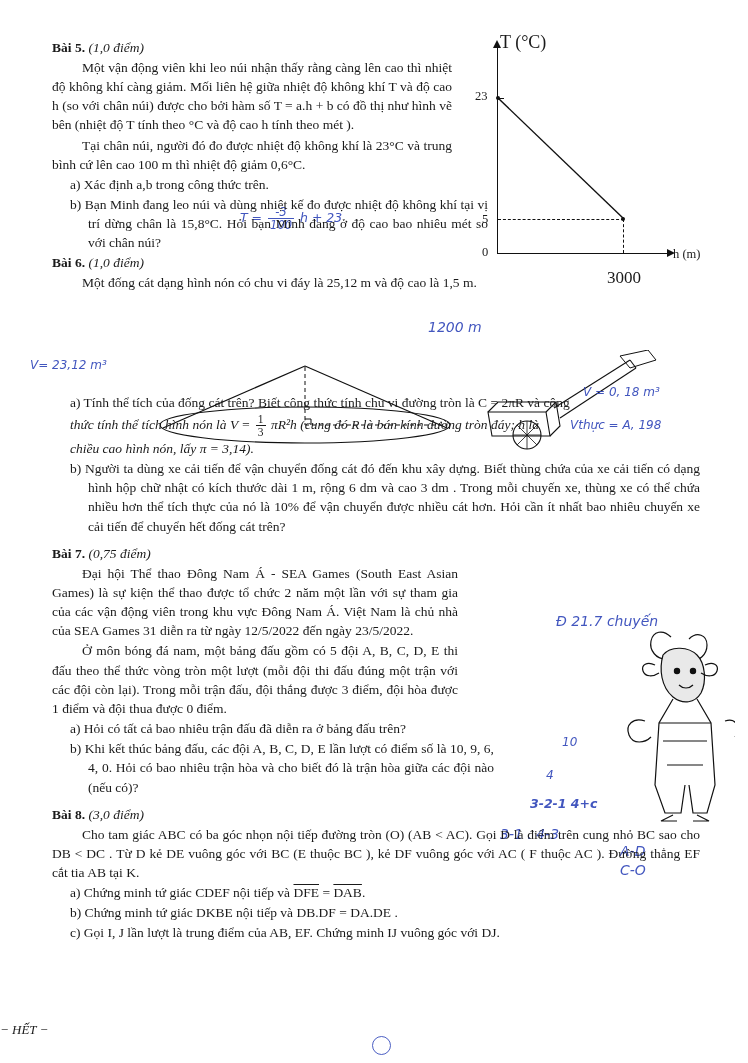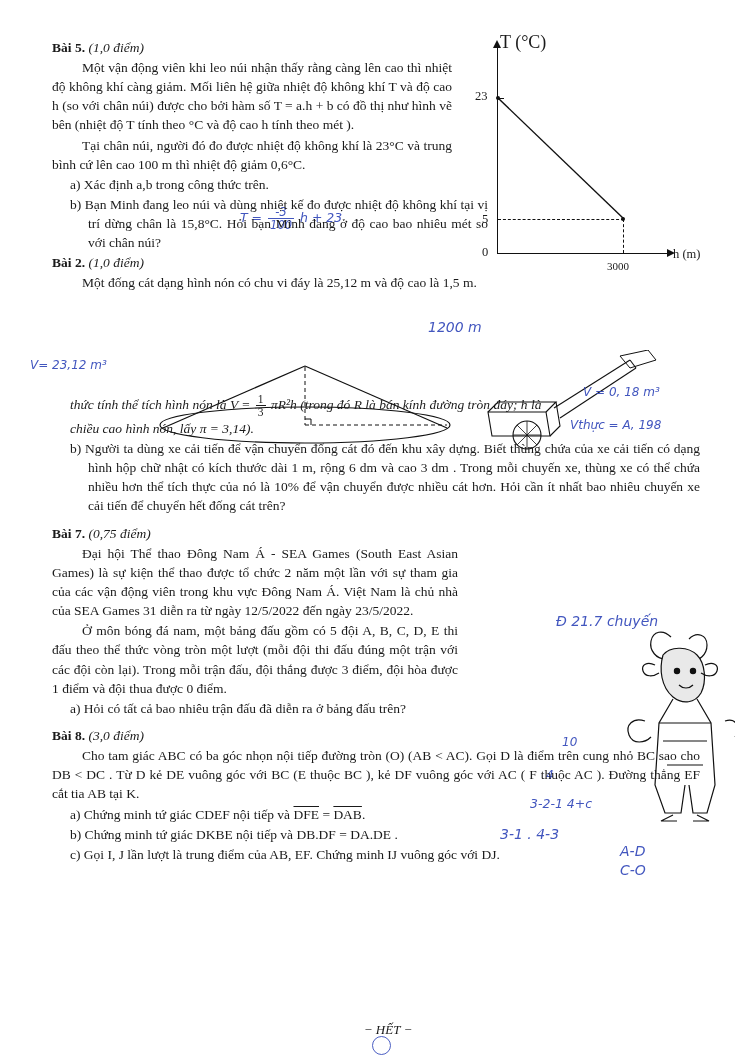--- a/index.html
+++ b/index.html
@@ -123,22 +123,22 @@
   }
   .tick-0 {
     position: absolute;
     left: 27px;
     top: 213px;
     font-size: 12.5px;
   }
   .tick-3000 {
     position: absolute;
     left: 152px;
-    top: 228px;
-    font-size: 11px;
+    top: 236px;
+    font-size: 17px;
   }
   .dash-h-23 {
     position: absolute;
     left: 43px;
     top: 66px;
     width: 6px;
     height: 1.2px;
     background: #111;
   }
   .line-main {
@@ -208,24 +208,23 @@
     top: 625px;
     width: 150px;
     height: 200px;
   }
 
   .hetline {
     position: absolute;
     left: 0;
     right: 0;
     top: 1022px;
-    text-align: center;
+    text-align: left;
     font-size: 13px;
     font-style: italic;
-    padding-left: 28px;
   }
   .circle-mark {
     position: absolute;
     left: 372px;
     top: 1036px;
     width: 17px;
     height: 17px;
     border: 1.5px solid #2e44b8;
     border-radius: 50%;
     opacity: 0.85;
@@ -328,62 +327,64 @@
     </span>
     h + 23
   </div>
   <div class="hand" style="left:428px; top:278px;margin-top:41px;">1200 m</div>
   <div class="hand big" style="left:30px; top:358px;">V= 23,12 m³</div>
   <div class="hand big" style="left:583px; top:385px;">V = 0, 18 m³</div>
   <div class="hand big" style="left:570px; top:418px;">Vthực = A, 198</div>
   <div class="hand" style="left:556px; top:613px;">Đ 21.7 chuyến</div>
   <div class="hand big" style="left:562px; top:735px;">10</div>
   <div class="hand big" style="left:546px; top:768px;">4</div>
-  <div class="hand sm" style="left:530px; top:796px;">3-2-1    4+c</div>
+  <div class="hand sm" style="left:530px; top:796px;font-weight:bold;">3-2-1    4+c</div>
   <div class="hand" style="left:500px; top:826px;">3-1 . 4-3</div>
   <div class="hand" style="left:620px; top:843px;">A-D</div>
   <div class="hand" style="left:620px; top:862px;">C-O</div>
 
   <div class="content">
 
     <div class="bai-title">
       <span>Bài 5.</span>
       <span class="pt">(1,0 điểm)</span>
     </div>
     <p class="indent narrow">Một vận động viên khi leo núi nhận thấy rằng càng lên cao thì nhiệt độ không khí càng giảm. Mối liên hệ giữa nhiệt độ không khí T và độ cao h (so với chân núi) được cho bởi hàm số T = a.h + b có đồ thị như hình vẽ bên (nhiệt độ T tính theo °C và độ cao h tính theo mét ).</p>
     <p class="indent narrow">Tại chân núi, người đó đo được nhiệt độ không khí là 23°C và trung bình cứ lên cao 100 m thì nhiệt độ giảm 0,6°C.</p>
     <p class="sub narrow">a)  Xác định a,b trong công thức trên.</p>
     <p class="sub narrow">b)  Bạn Minh đang leo núi và dùng nhiệt kế đo được nhiệt độ không khí tại vị trí dừng chân là 15,8°C. Hỏi bạn Minh đang ở độ cao bao nhiêu mét so với chân núi?</p>
 
     <div class="bai-title" style="margin-top:2px;">
-      <span>Bài 2.</span>
+      <span>Bài 6.</span>
       <span class="pt">(1,0 điểm)</span>
     </div>
     <p class="indent">Một đống cát dạng hình nón có chu vi đáy là 25,12 m và độ cao là 1,5 m.</p>
 
     <div style="height:100px;"></div>
 
+    <p class="sub">a)  Tính thể tích của đống cát trên? Biết công thức tính chu vi đường tròn là C = 2πR và công</p>
     <p style="padding-left:18px;">
       <span class="it">thức tính thể tích hình nón là V =</span>
       <span class="frac">
         <span class="num">1</span>
         <span class="den">3</span>
       </span>
-      <span class="it">πR²h (trong đó R là bán kính đường tròn đáy; h là</span>
+      <span class="it">πR²h (cung đó R là bán kính đường tròn đáy; h là</span>
     </p>
     <p class="it" style="padding-left:18px;">chiều cao hình nón, lấy π = 3,14).</p>
     <p class="sub">b)  Người ta dùng xe cải tiến để vận chuyển đống cát đó đến khu xây dựng. Biết thùng chứa của xe cải tiến có dạng hình hộp chữ nhật có kích thước dài 1 m, rộng 6 dm và cao 3 dm . Trong mỗi chuyến xe, thùng xe có thể chứa nhiều hơn thể tích thực của nó là 10% để vận chuyển được nhiều cát hơn. Hỏi cần ít nhất bao nhiêu chuyến xe cải tiến để chuyển hết đống cát trên?</p>
 
     <div class="bai-title">
       <span>Bài 7.</span>
       <span class="pt">(0,75 điểm)</span>
     </div>
     <p class="indent narrow2">Đại hội Thể thao Đông Nam Á - SEA Games (South East Asian Games) là sự kiện thể thao được tổ chức 2 năm một lần với sự tham gia của các vận động viên trong khu vực Đông Nam Á. Việt Nam là chủ nhà của SEA Games 31 diễn ra từ ngày 12/5/2022 đến ngày 23/5/2022.</p>
     <p class="indent narrow2">Ở môn bóng đá nam, một bảng đấu gồm có 5 đội A, B, C, D, E thi đấu theo thể thức vòng tròn một lượt (mỗi đội thi đấu đúng một trận với các đội còn lại). Trong mỗi trận đấu, đội thắng được 3 điểm, đội hòa được 1 điểm và đội thua được 0 điểm.</p>
     <p class="sub narrow2">a)  Hỏi có tất cả bao nhiêu trận đấu đã diễn ra ở bảng đấu trên?</p>
+    <p class="sub narrow2">b)  Khi kết thúc bảng đấu, các đội A, B, C, D, E lần lượt có điểm số là 10, 9, 6, 4, 0. Hỏi có bao nhiêu trận hòa và cho biết đó là trận hòa giữa các đội nào (nếu có)?</p>
 
     <div class="bai-title">
       <span>Bài 8.</span>
       <span class="pt">(3,0 điểm)</span>
     </div>
     <p class="indent">Cho tam giác ABC có ba góc nhọn nội tiếp đường tròn (O) (AB &lt; AC). Gọi D là điểm trên cung nhỏ BC sao cho DB &lt; DC . Từ D kẻ DE vuông góc với BC (E thuộc BC ), kẻ DF vuông góc với AC ( F thuộc AC ). Đường thẳng EF cắt tia AB tại K.</p>
     <p class="sub">
       <span>a)  Chứng minh tứ giác CDEF nội tiếp và</span>
       <span class="ovl">DFE</span>
       <span>=</span>

